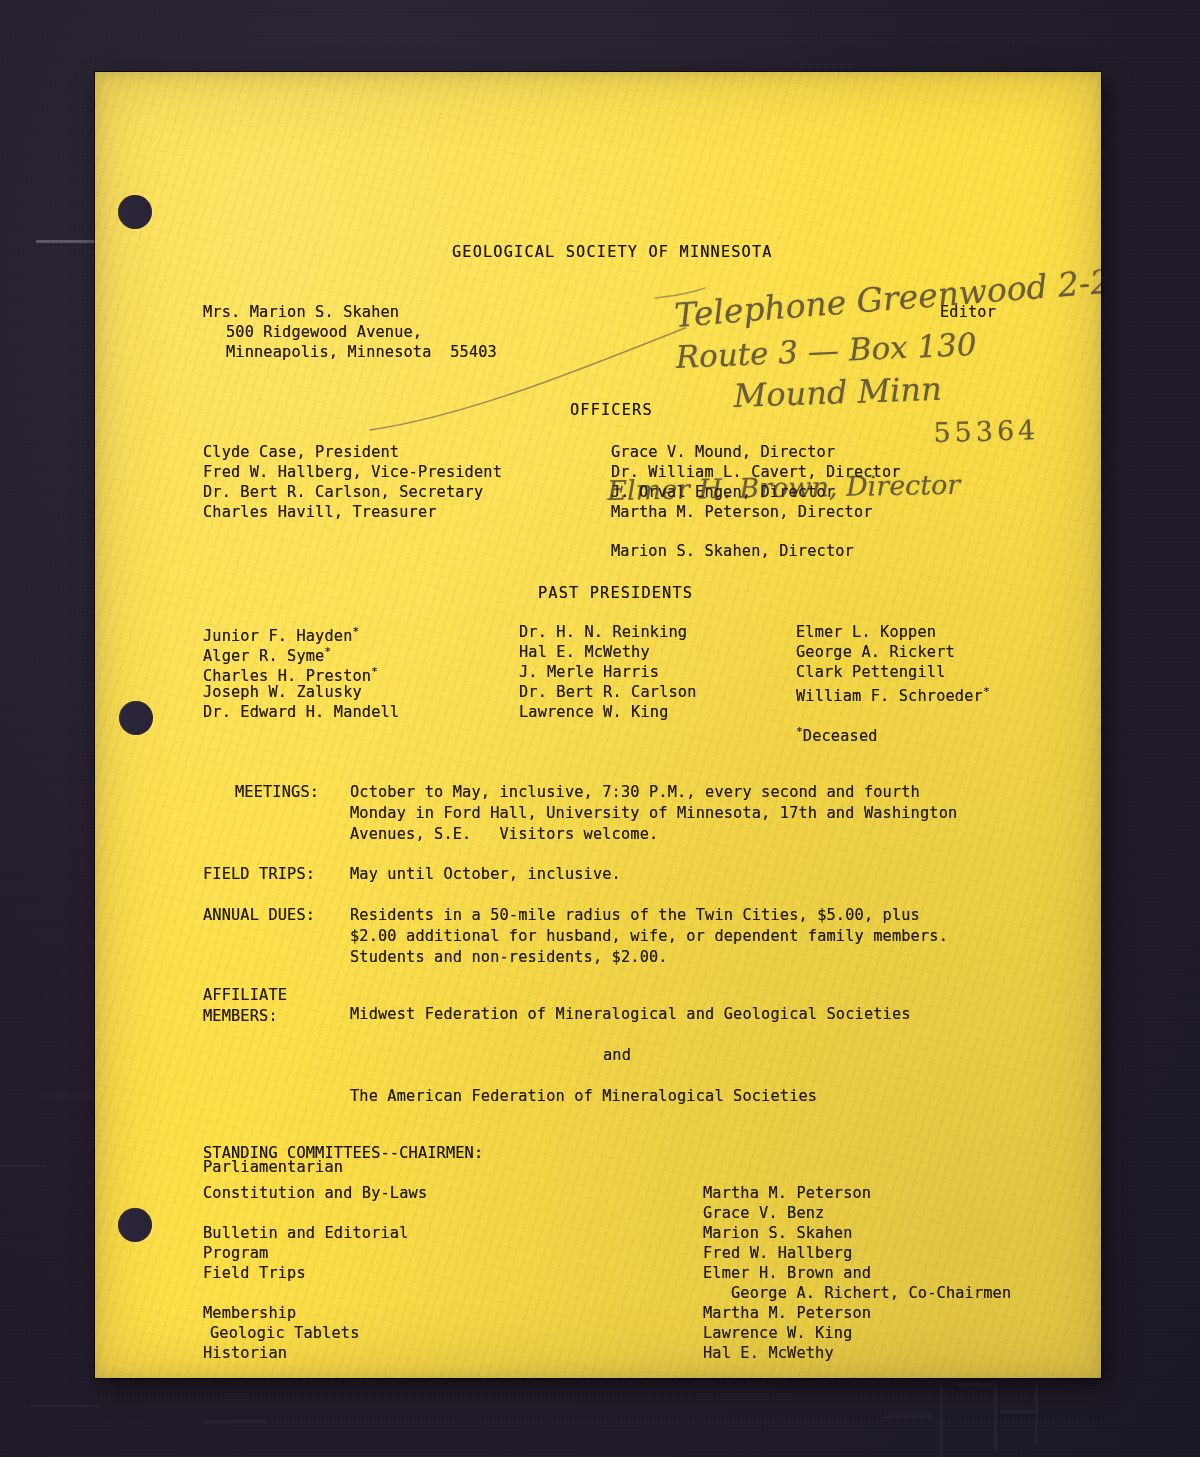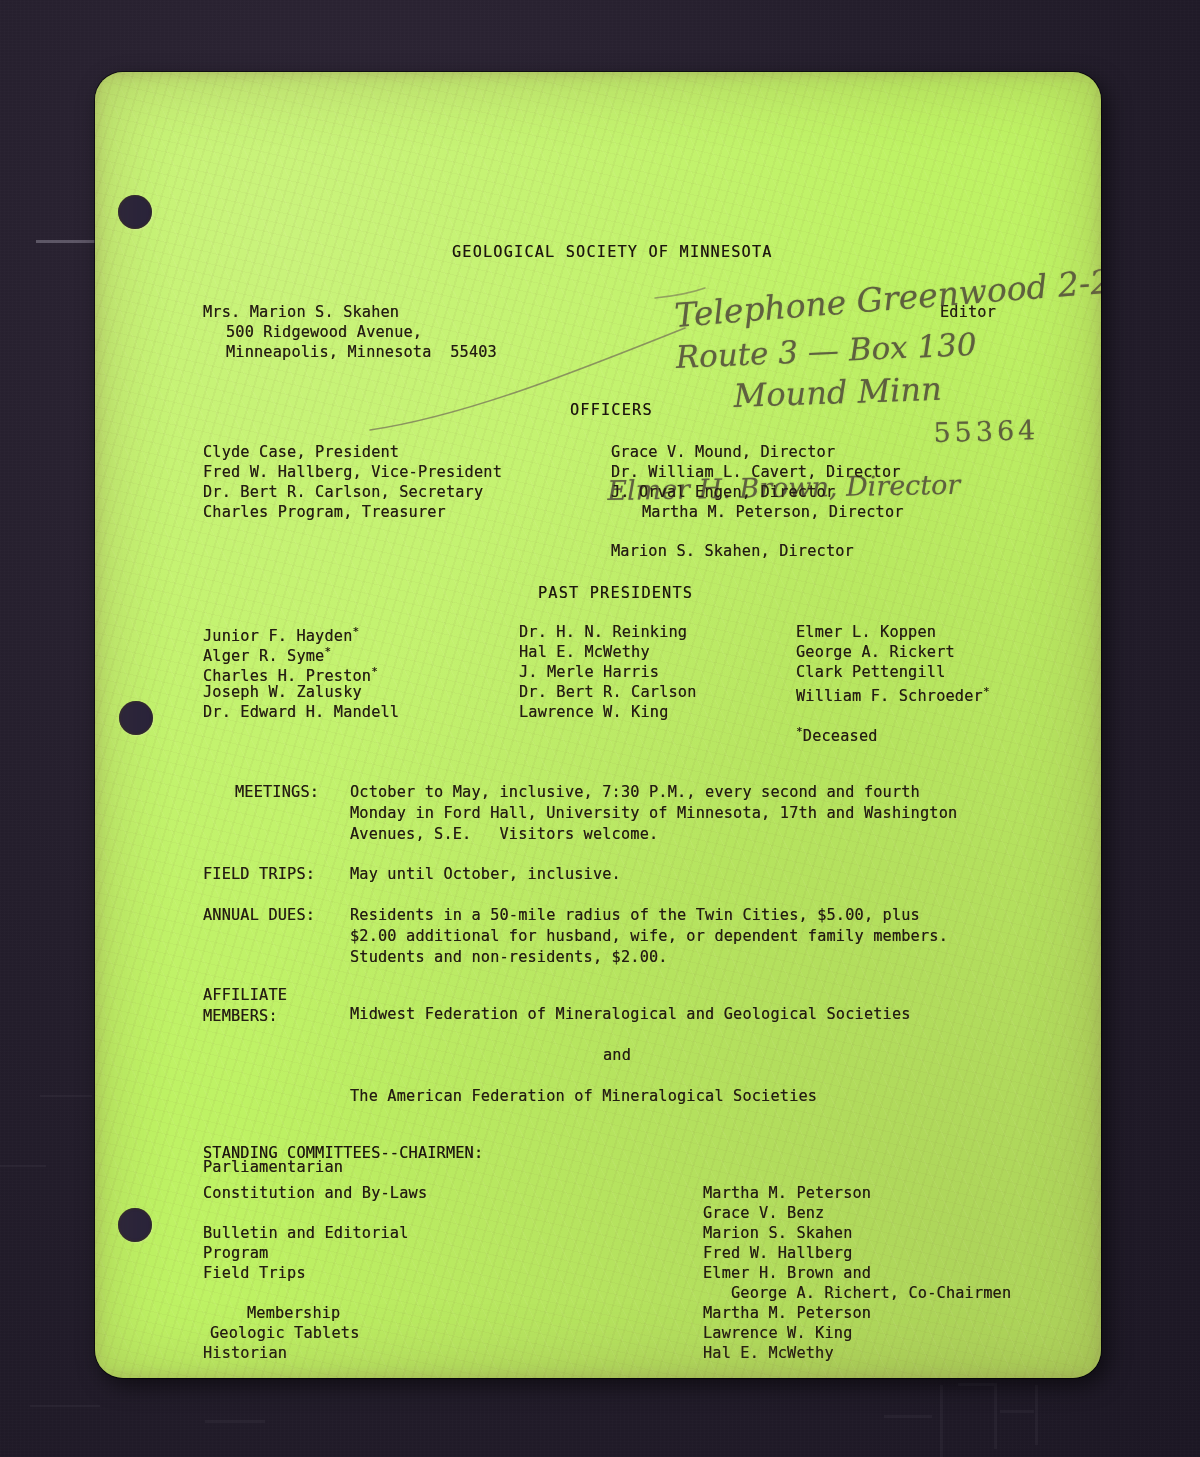--- a/index.html
+++ b/index.html
@@ -19,24 +19,23 @@
       repeating-linear-gradient(0deg, rgba(255,255,255,.012) 0 1px, rgba(0,0,0,0) 1px 3px),
       repeating-linear-gradient(90deg, rgba(255,255,255,.010) 0 1px, rgba(0,0,0,0) 1px 4px);
     opacity:.8;
   }
   .bg-streak{position:absolute;background:rgba(215,210,225,.30);}
   .bg-faint{position:absolute;background:rgba(190,186,205,.055);}
 
   
   #page{
     position:absolute;left:95px;top:72px;width:1006px;height:1306px;
-    background:#bef264;
+    background:#fde047;
     box-shadow:0 0 0 1px rgba(0,0,0,.55), 6px 8px 22px rgba(0,0,0,.55);
     overflow:hidden;
-    border-radius:28px;
   }
   #page .tex{
     position:absolute;inset:0;pointer-events:none;
     background-image:
       repeating-linear-gradient(107deg, rgba(120,96,60,.055) 0 2px, rgba(0,0,0,0) 2px 9px),
       repeating-linear-gradient(13deg,  rgba(120,96,60,.045) 0 1px, rgba(0,0,0,0) 1px 11px),
       repeating-linear-gradient(64deg,  rgba(255,245,225,.05) 0 1px, rgba(0,0,0,0) 1px 14px),
       radial-gradient(ellipse at 18% 12%, rgba(255,248,232,.18), rgba(0,0,0,0) 55%),
       radial-gradient(ellipse at 88% 92%, rgba(95,74,44,.18), rgba(0,0,0,0) 60%);
   }
@@ -113,26 +112,26 @@
   <div class="hw" style="left:580px;top:267px;font-size:31px;transform:rotate(-2.5deg);transform-origin:left top;">Route 3 — Box 130</div>
   <div class="hw" style="left:638px;top:305px;font-size:32px;transform:rotate(-2deg);transform-origin:left top;">Mound Minn</div>
   <div class="hw" style="left:838px;top:345px;font-size:27px;font-style:normal;letter-spacing:4px;transform:rotate(-1.5deg);transform-origin:left top;">55364</div>
   <div class="hw" style="left:512px;top:403px;font-size:27px;transform:rotate(-1deg);transform-origin:left top;">Elmer H. Brown, Director</div>
 
   <div class="t blk hdr" style="left:475px;top:328px;">OFFICERS</div>
 
   <div class="t" style="left:108px;top:370px;">Clyde Case, President</div>
   <div class="t" style="left:108px;top:390px;">Fred W. Hallberg, Vice-President</div>
   <div class="t" style="left:108px;top:410px;">Dr. Bert R. Carlson, Secretary</div>
-  <div class="t" style="left:108px;top:430px;">Charles Program, Treasurer</div>
+  <div class="t" style="left:108px;top:430px;">Charles Havill, Treasurer</div>
 
   <div class="t" style="left:516px;top:370px;">Grace V. Mound, Director</div>
   <div class="t" style="left:516px;top:390px;">Dr. William L. Cavert, Director</div>
   <div class="t" style="left:516px;top:410px;">J. Orval Engen, Director</div>
-  <div class="t" style="left:547px;top:430px;">Martha M. Peterson, Director</div>
+  <div class="t" style="left:516px;top:430px;">Martha M. Peterson, Director</div>
   <div class="t" style="left:516px;top:450px;margin-top:19px;">Marion S. Skahen, Director</div>
 
   <div class="t blk hdr" style="left:443px;top:511px;">PAST PRESIDENTS</div>
 
   <div class="t" style="left:108px;top:550px;"><span>Junior F. Hayden</span><span class="sup">*</span></div>
   <div class="t" style="left:108px;top:570px;"><span>Alger R. Syme</span><span class="sup">*</span></div>
   <div class="t" style="left:108px;top:590px;"><span>Charles H. Preston</span><span class="sup">*</span></div>
   <div class="t" style="left:108px;top:610px;">Joseph W. Zalusky</div>
   <div class="t" style="left:108px;top:630px;">Dr. Edward H. Mandell</div>
 
@@ -178,21 +177,21 @@
   <div class="t" style="left:108px;top:1171px;">Program</div>
   <div class="t" style="left:108px;top:1191px;">Field Trips</div>
 
   <div class="t" style="left:608px;top:1111px;">Martha M. Peterson</div>
   <div class="t" style="left:608px;top:1131px;">Grace V. Benz</div>
   <div class="t" style="left:608px;top:1151px;">Marion S. Skahen</div>
   <div class="t" style="left:608px;top:1171px;">Fred W. Hallberg</div>
   <div class="t" style="left:608px;top:1191px;">Elmer H. Brown and</div>
   <div class="t" style="left:636px;top:1211px;">George A. Richert, Co-Chairmen</div>
 
-  <div class="t" style="left:108px;top:1231px;margin-left:44px;">Membership</div>
+  <div class="t" style="left:108px;top:1231px;">Membership</div>
   <div class="t" style="left:115px;top:1251px;">Geologic Tablets</div>
   <div class="t" style="left:108px;top:1271px;">Historian</div>
 
   <div class="t" style="left:608px;top:1231px;">Martha M. Peterson</div>
   <div class="t" style="left:608px;top:1251px;">Lawrence W. King</div>
   <div class="t" style="left:608px;top:1271px;">Hal E. McWethy</div>
 
   <div class="vign"></div>
 </div>
 

